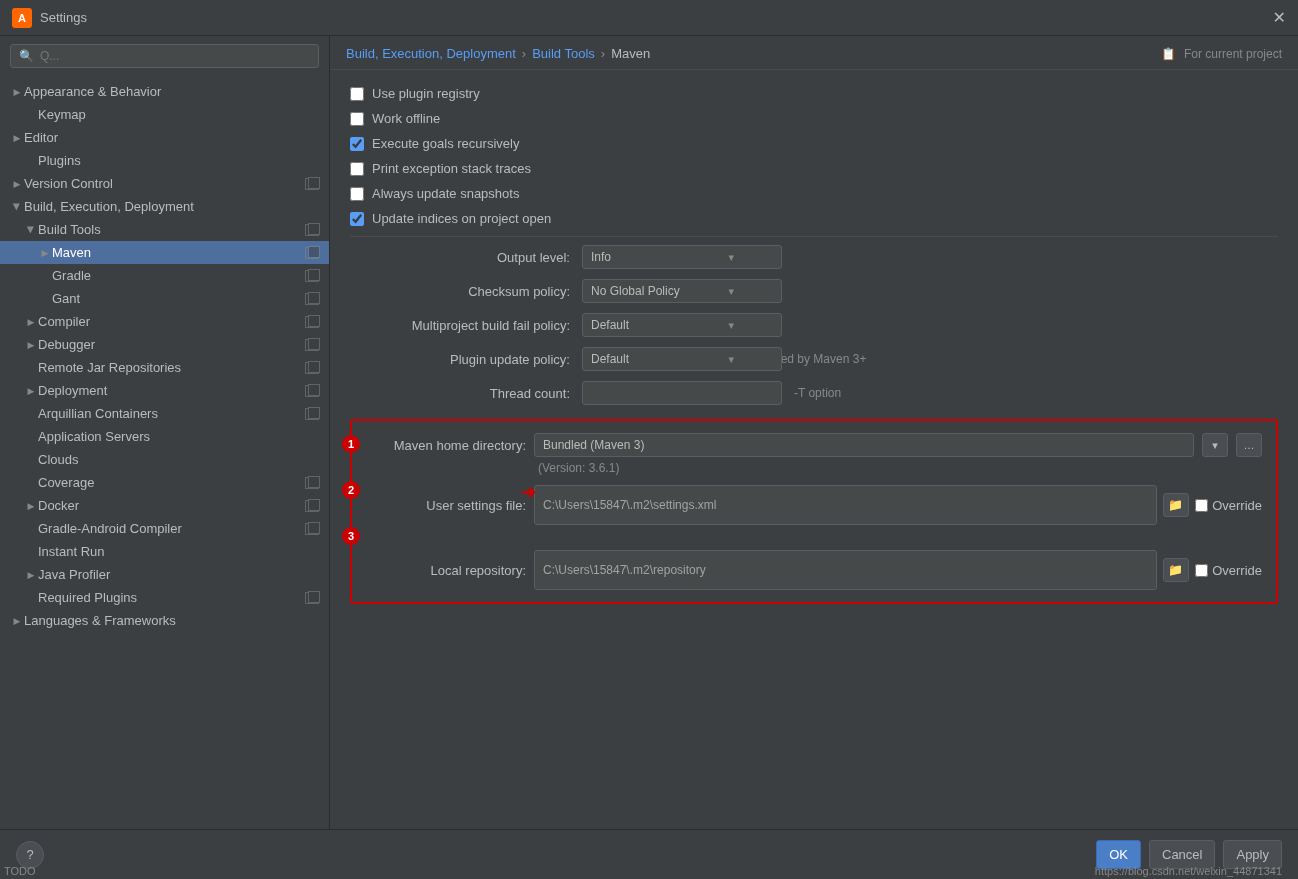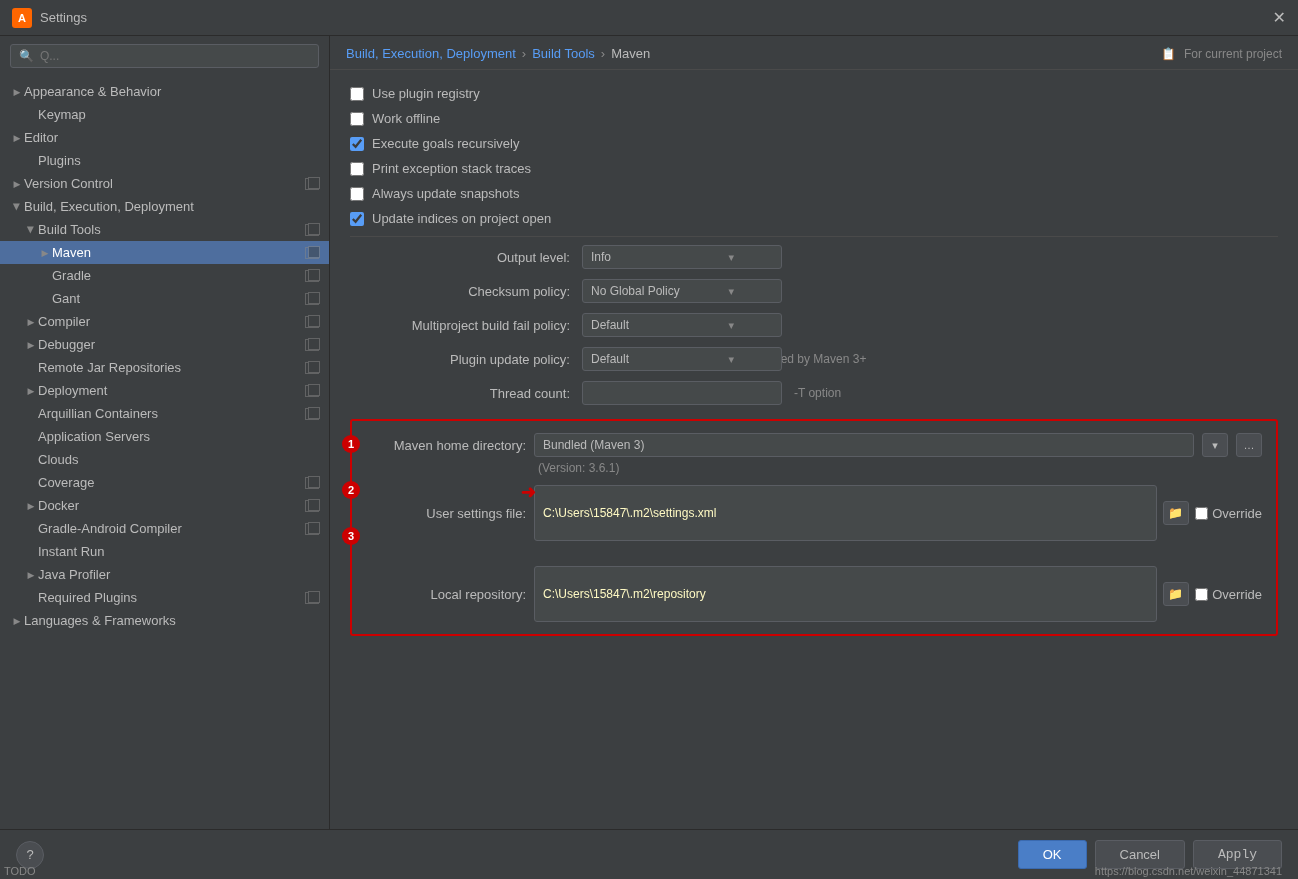--- a/index.html
+++ b/index.html
@@ -314,22 +314,22 @@
     }
     .override-row {
       display: flex;
       align-items: center;
       gap: 8px;
     }
     .override-input {
       flex: 1;
       background: #45494a;
       border: 1px solid #5a5d63;
-      color: #fef9c3;
-      padding: 20px 8px;
+      color: #a3a3a3;
+      padding: 12px 8px;
       font-size: 12px;
       border-radius: 3px;
     }
     .folder-btn {
       width: 26px;
       height: 24px;
       background: #4a4d51;
       border: 1px solid #5a5d63;
       color: #bbbbbb;
       border-radius: 3px;
@@ -355,41 +355,40 @@
       background: #3c3f41;
       border-top: 1px solid #2b2b2b;
       display: flex;
       align-items: center;
       justify-content: flex-end;
       padding: 0 16px;
       gap: 8px;
       flex-shrink: 0;
     }
     .btn {
-      padding: 6px 24px;
+      padding: 6px 12px;
       border-radius: 3px;
       cursor: pointer;
       font-size: 13px;
       border: 1px solid transparent;
     }
     .btn-ok {
       background: #4a7ec7;
       color: white;
       border-color: #3a6ab0;
     }
     .btn-cancel {
       background: #4a4d51;
       color: #bbbbbb;
       border-color: #5a5d63;
     }
     .btn-apply {
       background: #4a4d51;
       color: #bbbbbb;
       border-color: #5a5d63;
-      font-family: Liberation Mono, monospace;
     }
     .btn-help {
       width: 28px;
       height: 28px;
       border-radius: 50%;
       background: #4a4d51;
       border: 1px solid #5a5d63;
       color: #bbbbbb;
       cursor: pointer;
       display: flex;

